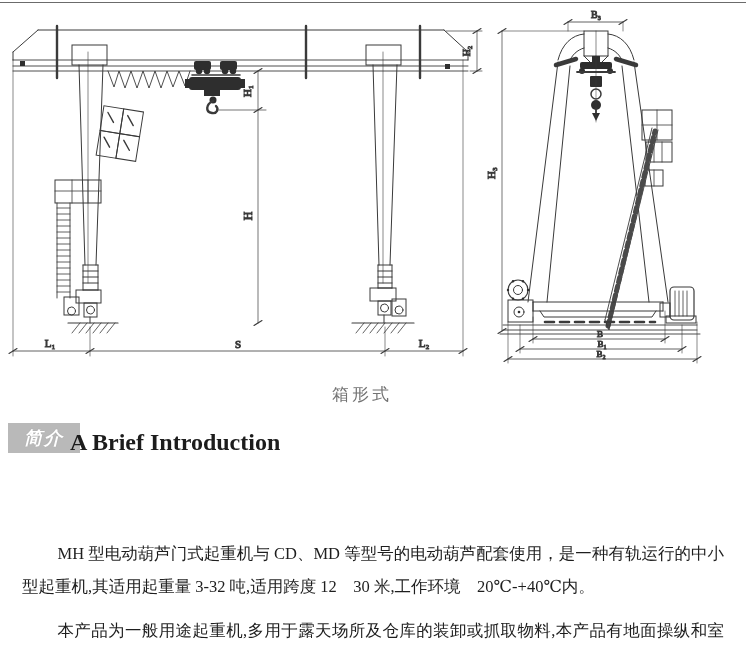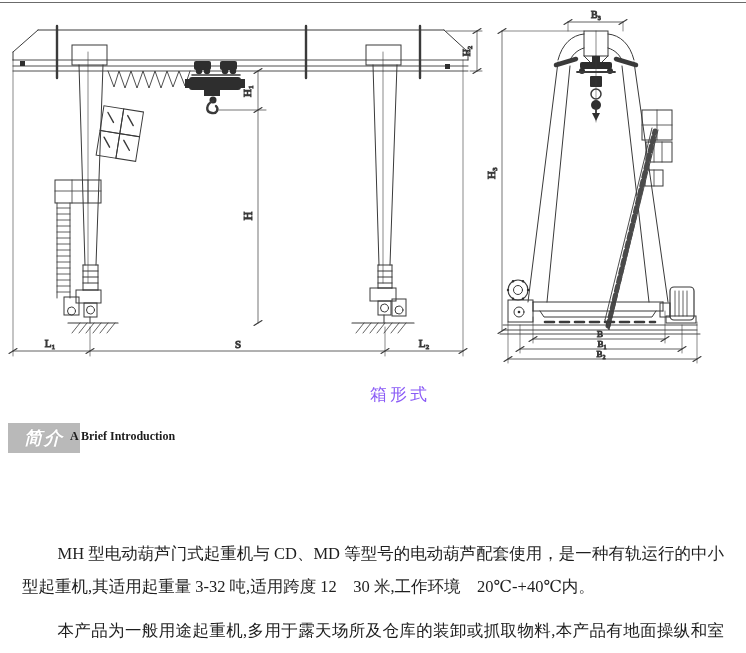--- a/index.html
+++ b/index.html
@@ -1,27 +1,27 @@
 <!DOCTYPE html>
 <html><head>
 <meta charset="utf-8">
 <style>
   html,body{margin:0;padding:0;background:#ffffff;}
   .page{position:relative;width:746px;height:653px;background:#fff;overflow:hidden;
         font-family:"Liberation Serif","DejaVu Serif",serif;color:#222;}
   .page-topline{position:absolute;left:0;top:2px;width:746px;height:0;
         border-top:1.5px solid #6b6b6b;}
   .drawing{position:absolute;left:0;top:0;}
-  .fig-caption{position:absolute;left:370px;top:383px;font-size:17px;
-        letter-spacing:3px;color:#8b5cf6;}
+  .fig-caption{position:absolute;left:332px;top:383px;font-size:17px;
+        letter-spacing:3px;color:#737373;}
   .section-badge{position:absolute;left:8px;top:423px;width:72px;height:30px;
         background:#b9b9b9;color:#ffffff;display:flex;align-items:center;
         justify-content:center;font-size:18px;font-weight:bold;letter-spacing:2px;
         text-shadow:0 0 1px #9a9a9a;font-style:italic;}
-  .section-title{position:absolute;left:70px;top:429px;font-size:12px;
+  .section-title{position:absolute;left:70px;top:429px;font-size:24px;
         font-weight:bold;color:#1c1c1c;}
   .bodytext{position:absolute;left:10px;top:526px;width:726px;
         font-size:16.5px;line-height:32.6px;text-align:justify;color:#1e1e1e;}
   .bodytext p{margin:12px;text-indent:2.15em;}
   svg text{font-family:"Liberation Serif","DejaVu Serif",serif;fill:#2e2e2e;}
 </style>
 </head>
 <body>
 
 <div class="page">

